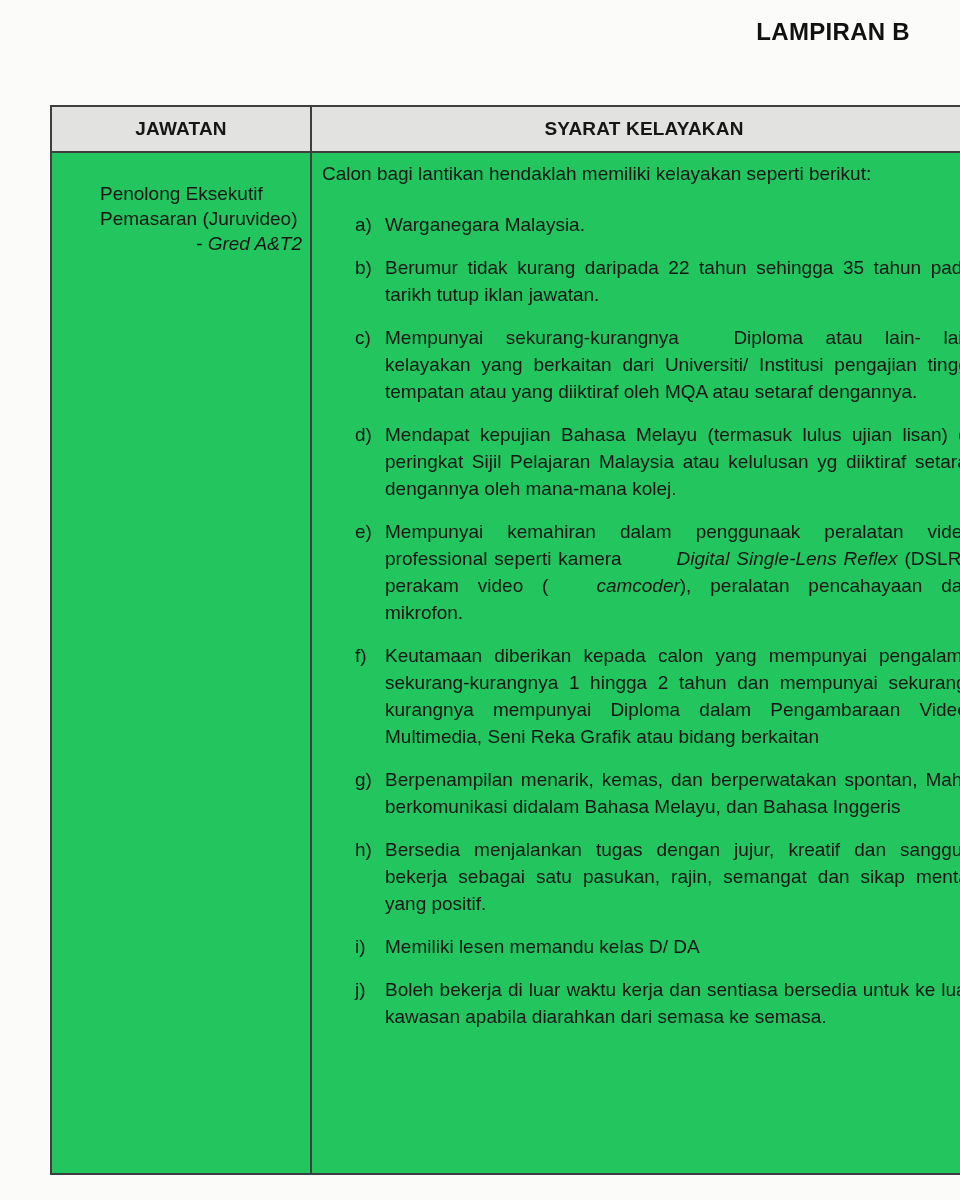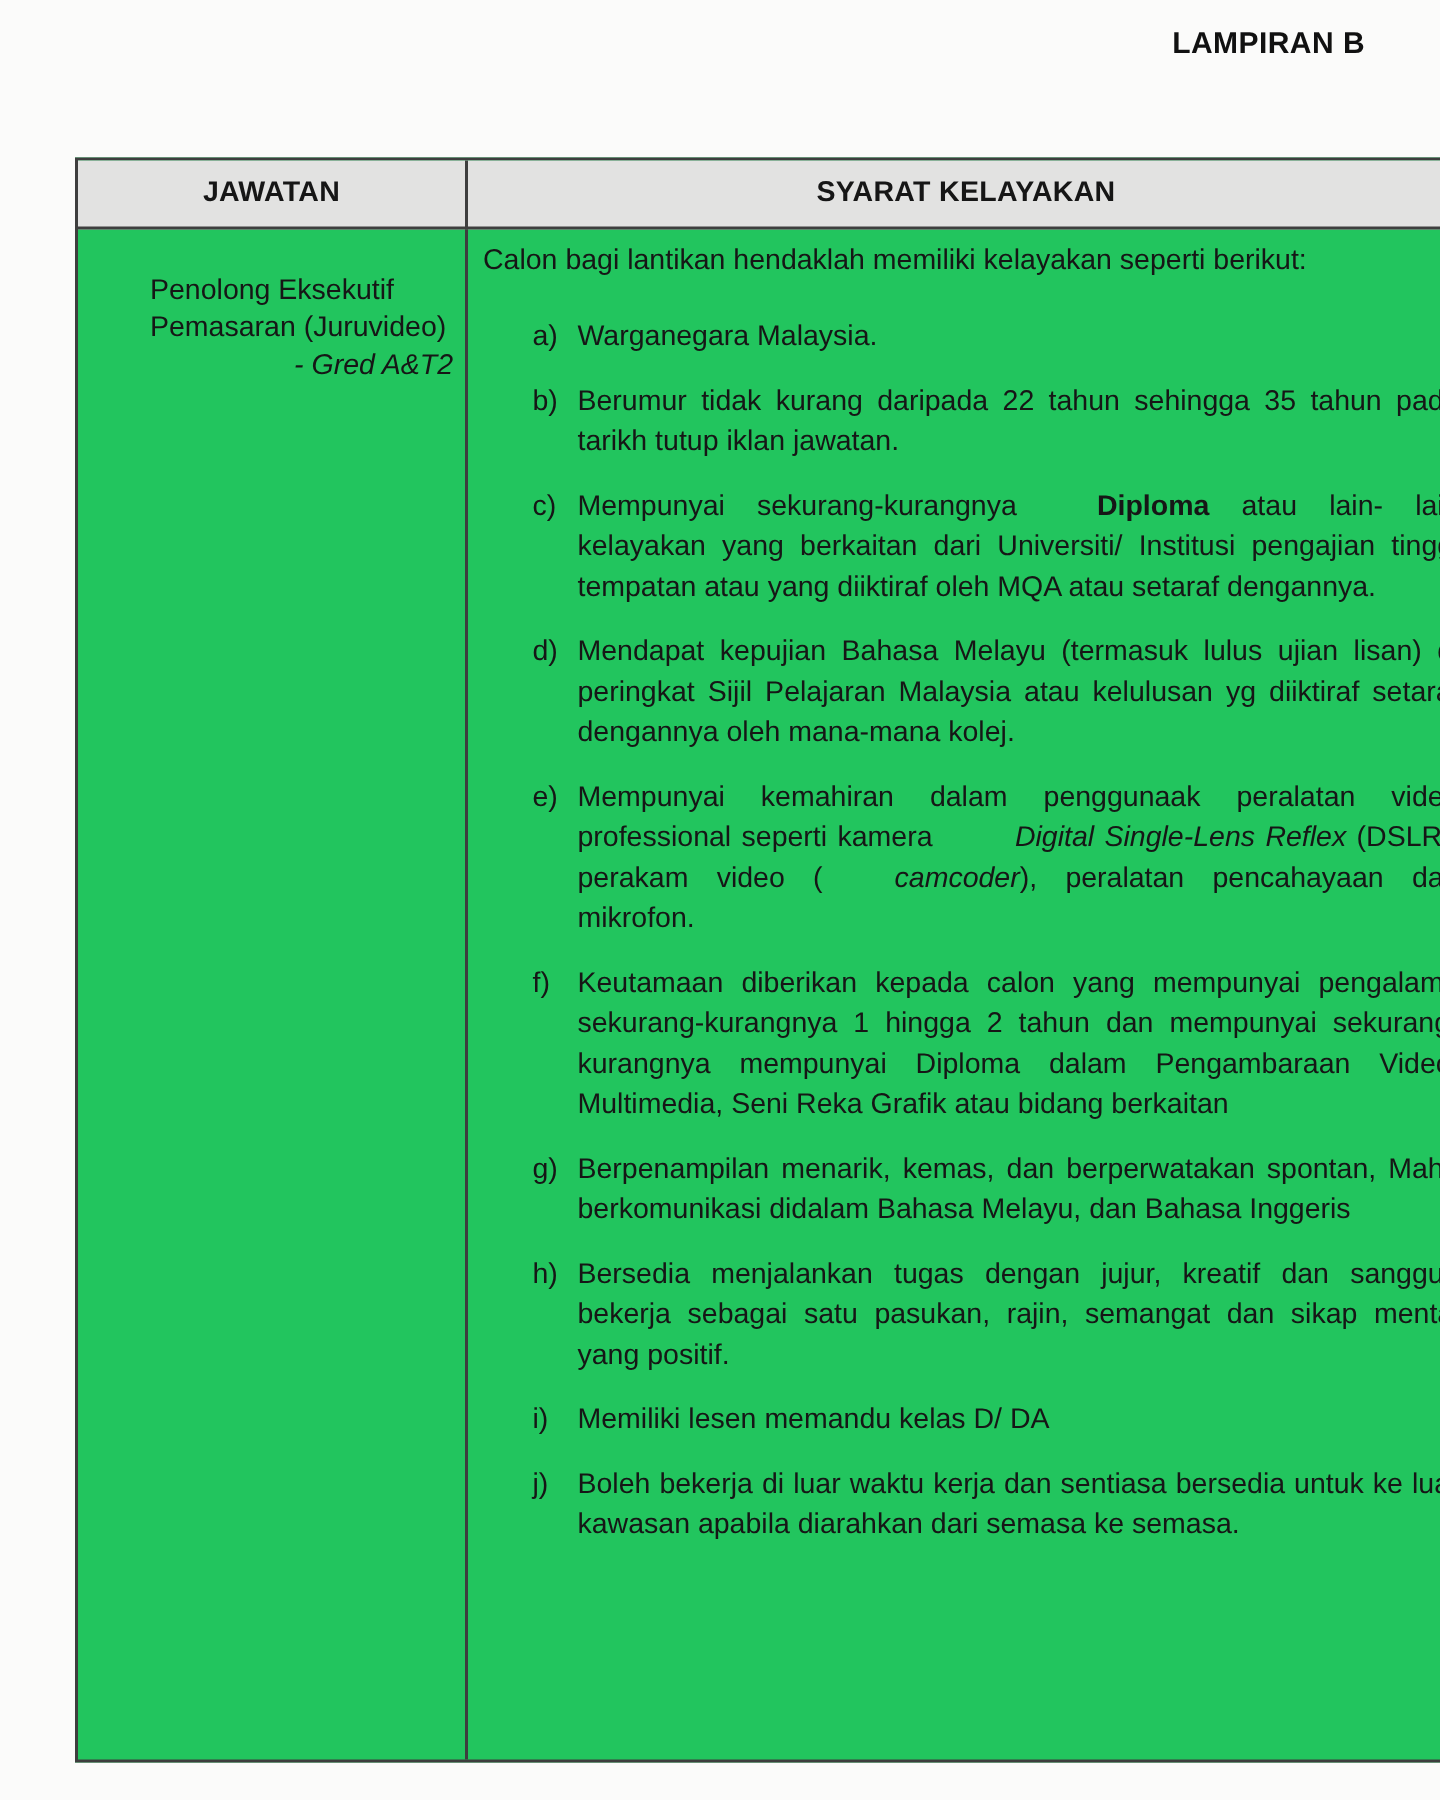--- a/index.html
+++ b/index.html
@@ -12,21 +12,21 @@
     width: 960px;
     height: 1200px;
     font-family: "Liberation Sans", "DejaVu Sans", sans-serif;
     color: #161616;
     overflow: hidden;
   }
   .lampiran-tag {
     position: absolute;
     top: 18px;
     right: 50px;
-    font-size: 20px;
+    font-size: 24px;
     font-weight: bold;
     letter-spacing: 0.3px;
     color: #111;
   }
   .doc-table {
     position: absolute;
     left: 50px;
     top: 105px;
     width: 928px;
     height: 1070px;
@@ -81,21 +81,21 @@
     padding-left: 33px;
   }
   .req-marker {
     flex: none;
     width: 30px;
   }
   .req-text {
     flex: 1;
     text-align: justify;
   }
-  .seg-b { font-weight: bold; margin-left: 32px; }
+  .seg-b { font-weight: normal; margin-left: 32px; }
   .seg-i { font-style: italic; margin-left: 48px; }
 </style>
 </head>
 <body>
 
 <div class="lampiran-tag">LAMPIRAN B</div>
 
 <div class="doc-table">
 
   <div class="cell head-cell left-col">JAWATAN</div>

